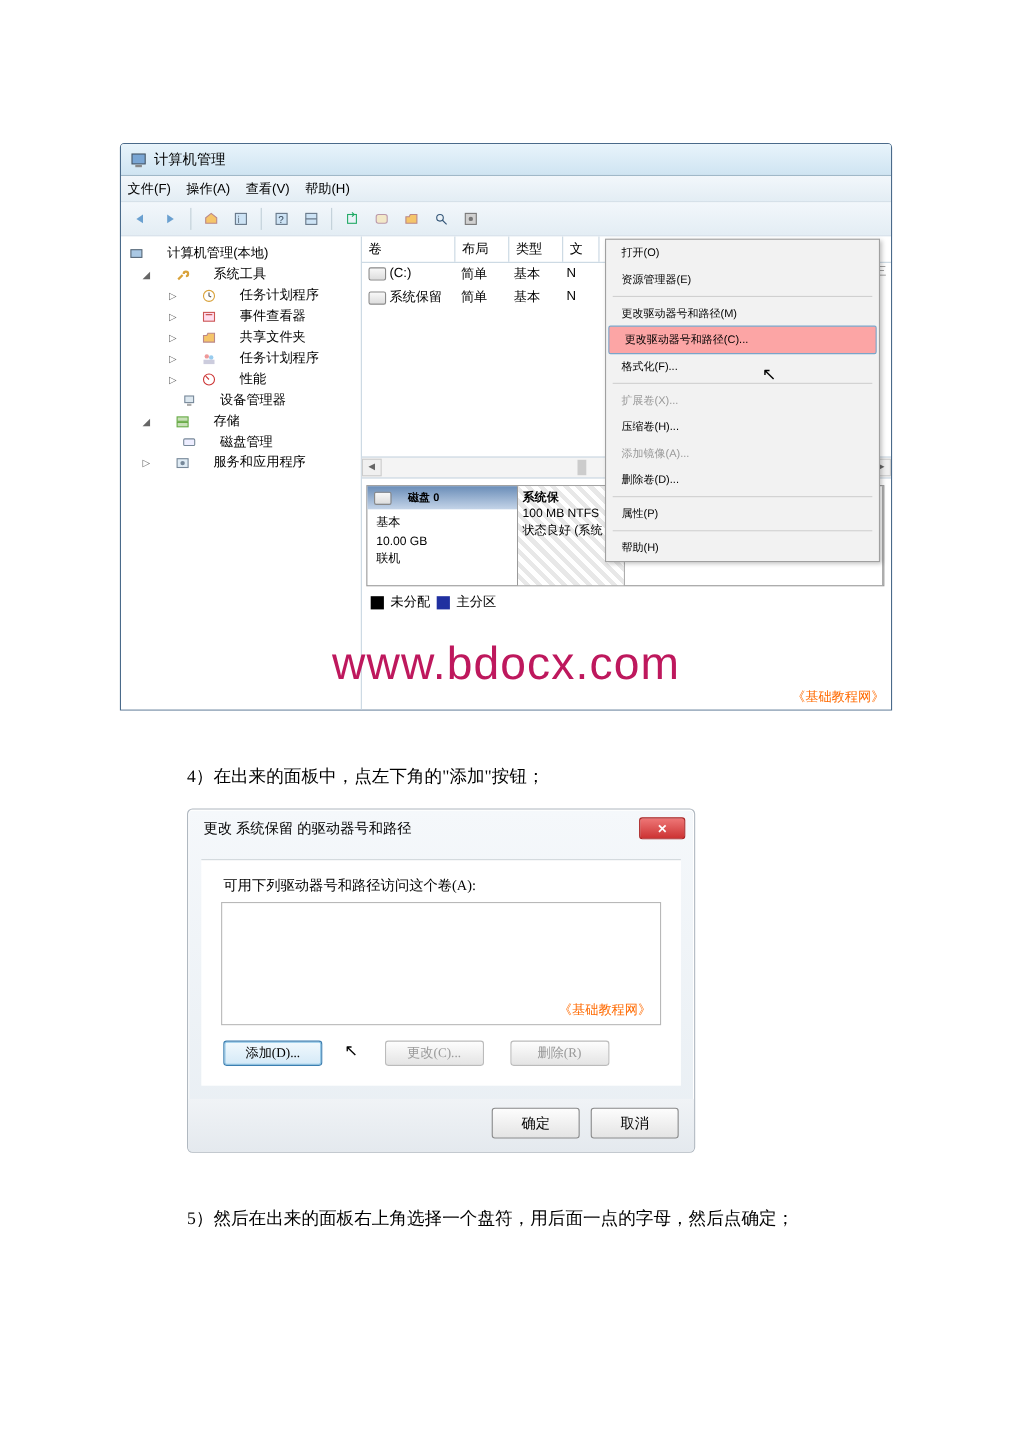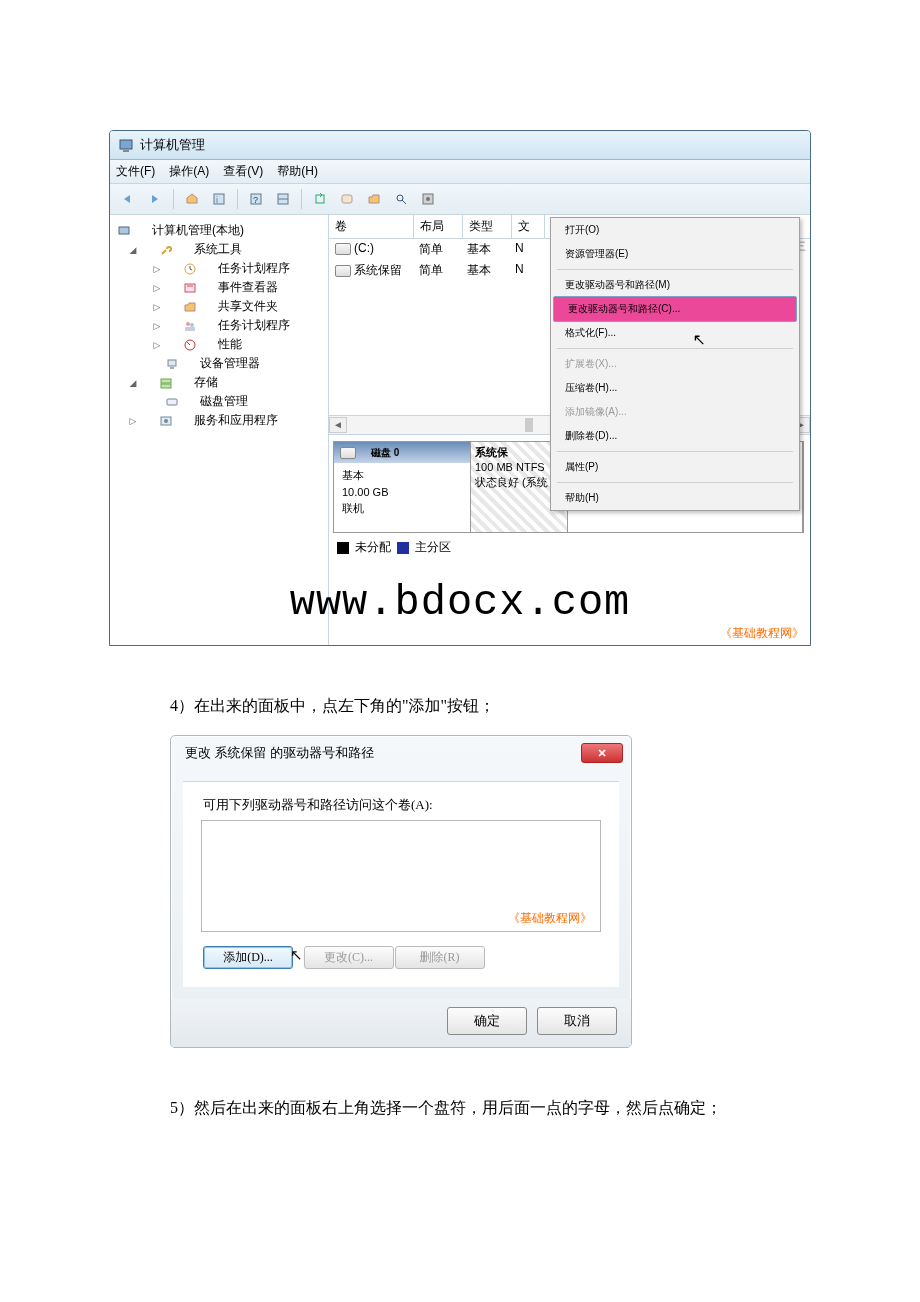--- a/index.html
+++ b/index.html
@@ -26,47 +26,47 @@
 .vol-row div{padding:2px 6px}
 .col1{width:72px}.col2{width:36px}.col3{width:36px}.col4{width:20px}
 .drive-icon{display:inline-block;width:14px;height:10px;border:1px solid #888;border-radius:2px;background:linear-gradient(#f8f8f8,#ddd);margin-right:3px;vertical-align:middle}
 .scroll-area{flex:0 0 200px;position:relative}
 .hscroll{display:flex;align-items:center;border-top:1px solid #c8d6e2;border-bottom:1px solid #c8d6e2;height:18px;font-size:10px;background:#f4f4f4}
 .hscroll .arr{width:16px;text-align:center;color:#666;border:1px solid #ccc;background:#f0f0f0;height:14px;line-height:14px}
 .hscroll .track{flex:1;position:relative;height:14px}
 .hscroll .thumb{position:absolute;left:40%;width:8px;height:14px;background:#ccc}
 .ctxmenu{position:absolute;right:10px;top:2px;width:248px;background:#f2f2f2;border:1px solid #a0a0a0;box-shadow:2px 2px 4px rgba(0,0,0,0.25);font-size:10px;z-index:10}
 .ctxmenu .mi{padding:5px 14px;display:flex;justify-content:space-between;align-items:center}
-.ctxmenu .mi.hl{background:#ec4899;border:1px solid #7aa5c9;margin:-1px 2px;border-radius:2px}
+.ctxmenu .mi.hl{background:#fca5a5;border:1px solid #7aa5c9;margin:-1px 2px;border-radius:2px}
 .ctxmenu .mi.dis{color:#9a9a9a}
 .ctxmenu .sep{height:1px;background:#d0d0d0;margin:3px 6px}
 .cursor2{position:absolute;right:104px;top:115px;font-size:16px;color:#000;z-index:11}
 .diskpanel{display:flex;border:1px solid #999;margin:6px 6px 0 4px;height:90px;font-size:11px;background:#fff}
 .diskinfo{width:120px;padding:6px 8px;border-right:1px solid #999;line-height:1.5}
 .diskinfo .diskhdr{background:linear-gradient(#6a8db8,#c4d4e8);margin:-6px -8px 4px;padding:3px 6px;font-size:10px;display:flex;align-items:center;gap:12px}
 .part{border-right:1px solid #999;padding:0;display:flex;flex-direction:row}
 .part-top{height:13px;background:#2030a0}
 .part.sel .part-top{background:repeating-linear-gradient(45deg,#2030a0,#2030a0 3px,#4050c0 3px,#4050c0 6px)}
 .part-body{padding:3px 4px;line-height:1.35;flex:1}
 .part.sel .part-body{background:repeating-linear-gradient(45deg,#fff,#fff 4px,#e8e8e8 4px,#e8e8e8 8px)}
 .legend{display:flex;align-items:center;gap:6px;padding:6px 8px;font-size:12px}
 .legsw{width:12px;height:12px;display:inline-block}
 .legsw.black{background:#000}
 .legsw.navy{background:#2030a0}
-.watermark{position:absolute;left:50%;bottom:18px;transform:translateX(-50%);font-size:42px;color:#000000;font-family:Liberation Mono, monospace;z-index:1;pointer-events:none;letter-spacing:1px}
+.watermark{position:absolute;left:50%;bottom:18px;transform:translateX(-50%);font-size:42px;color:#be185d;font-family:Liberation Sans, sans-serif;z-index:1;pointer-events:none;letter-spacing:1px}
 .linkbr{position:absolute;right:6px;bottom:3px;color:#ff6a00;font-size:12px;z-index:2}
 .linkbr2{position:absolute;right:8px;bottom:4px;color:#ff6a00;font-size:12px}
 .para{margin:0 0 18px 170px;font-size:16px;font-family:SimSun}
 .shot2{width:460px;margin:0 0 50px 170px;border:1px solid #b0b8c0;border-radius:5px;background:linear-gradient(#f5f8fb,#e8eef3);overflow:hidden;box-shadow:0 0 0 1px #fff inset}
 .dlg-title{display:flex;align-items:center;justify-content:space-between;padding:7px 8px 6px 14px;font-size:13px}
 .dlg-close{width:40px;height:18px;background:linear-gradient(#e77,#c33);border:1px solid #a22;border-radius:3px;color:#fff;display:flex;align-items:center;justify-content:center;font-weight:bold;font-size:11px}
 .dlg-body{background:#fff;margin:12px;padding:12px 18px 14px;border-top:1px solid #d0d6db}
 .dlg-label{font-size:13px;margin:2px 0 6px 2px;font-family:SimSun}
 .listbox{border:1px solid #b8b8b8;height:110px;background:#fff;position:relative}
-.dlg-btnrow{display:flex;gap:1px;margin:14px 0 4px 2px}
+.dlg-btnrow{display:flex;gap:24px;margin:14px 0 4px 2px}
 .btn{border:1px solid #8a8a8a;background:linear-gradient(#fdfdfd,#e4e4e4);border-radius:3px;padding:2px 10px;font-size:12px;font-family:SimSun;min-width:68px;text-align:center}
 .btn.dis{color:#9a9a9a;border-color:#bbb}
 .btn.focus{border-color:#3c7fb1;box-shadow:0 0 0 1px #8cc5e6 inset;background:linear-gradient(#f2f9fd,#d4e9f7)}
 .dlg-footer{display:flex;justify-content:flex-end;gap:10px;padding:8px 14px 12px;background:linear-gradient(#f0f3f6,#e4e9ee)}
 .btn-lg{border:1px solid #8a8a8a;background:linear-gradient(#fdfdfd,#e4e4e4);border-radius:3px;padding:4px 0;font-size:13px;width:78px;text-align:center}
 .cursor3{display:inline-block;font-size:15px;vertical-align:-3px;margin-left:-4px}
 .trailing{color:#888;font-size:11px;position:absolute;right:4px;top:24px}
 svg{display:block}
 </style>
 </head>

